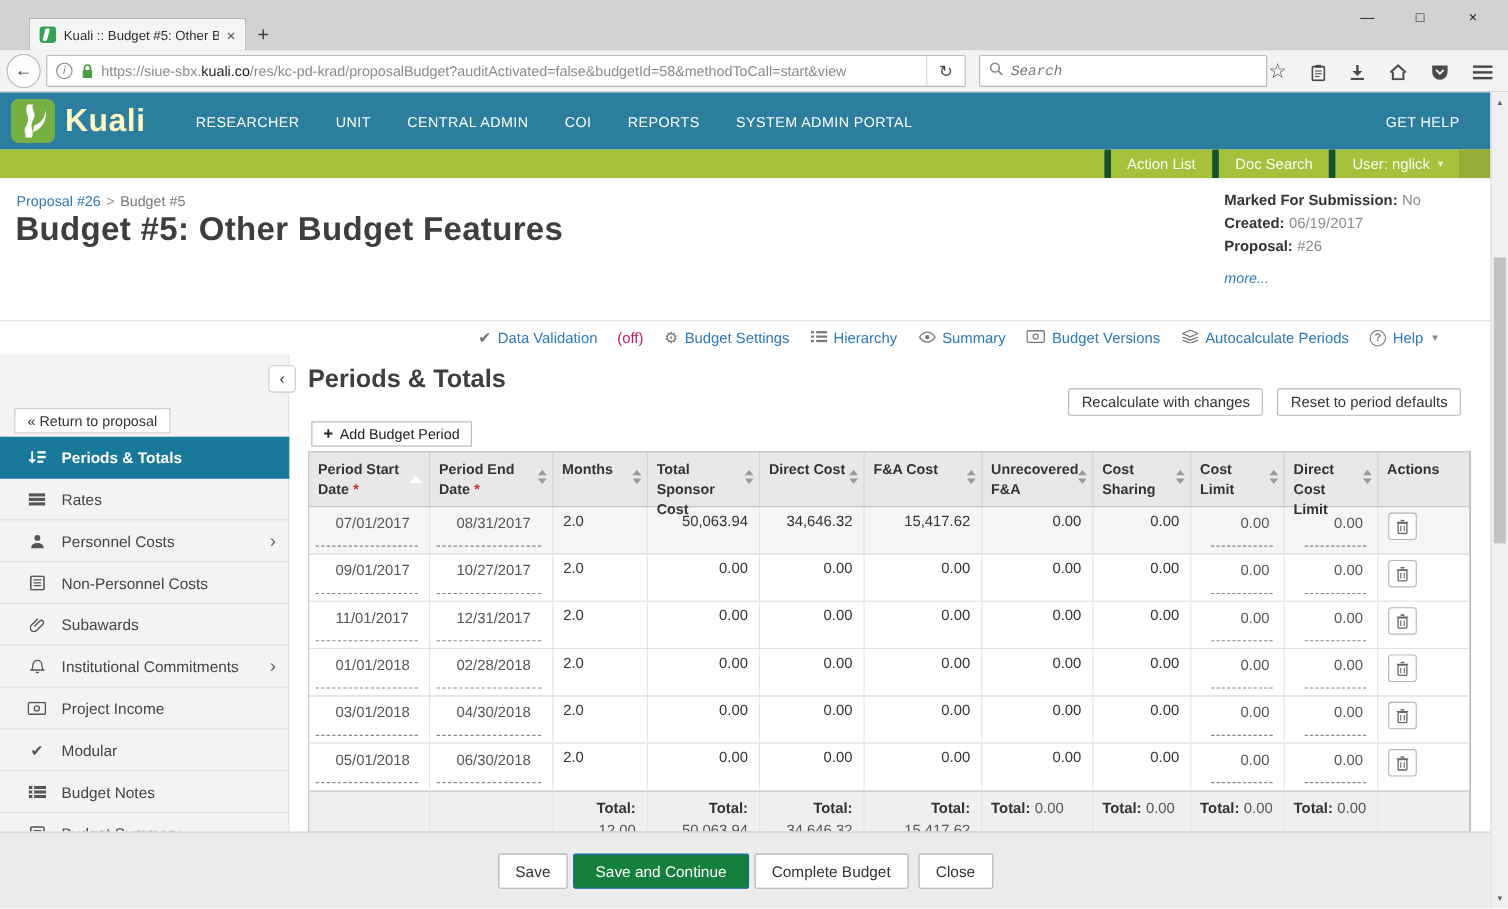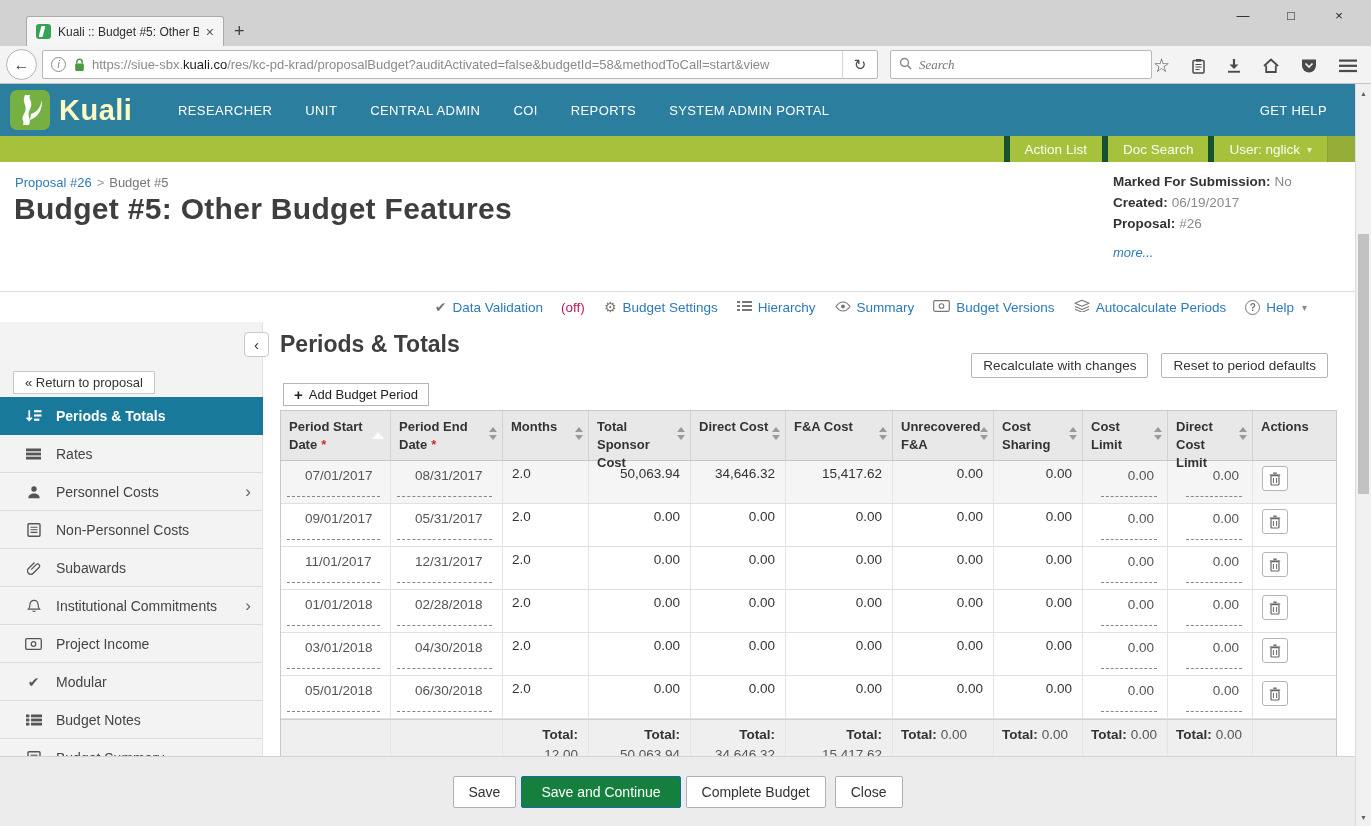--- a/index.html
+++ b/index.html
@@ -30,21 +30,21 @@
     border:1px solid #b9b9b9; border-radius:2px; display:flex; align-items:center; padding:0 0 0 8px; }
   .circle-i { width:15px; height:15px; border:1px solid #8a8a8a; border-radius:50%; color:#777;
     font-size:10px; font-style:italic; display:flex; align-items:center; justify-content:center; flex:none; }
   .u-lock { margin:0 7px 0 8px; flex:none; display:flex; }
   .u-text { flex:1; font-size:13px; white-space:nowrap; overflow:hidden; color:#8a8a8a; }
   .u-text .dom { color:#1c1c1c; }
   .u-div { width:1px; height:27px; background:#d7d7d7; flex:none; }
   .u-reload { width:34px; text-align:center; font-size:15px; color:#4a4a4a; flex:none; }
   #search-bar { position:absolute; left:890px; top:4px; width:262px; height:29px; background:#fff;
     border:1px solid #b9b9b9; border-radius:2px; display:flex; align-items:center; padding:0 8px; gap:7px; }
-  .search-input { border:none; outline:none; flex:1; font-size:13px; font-family:Liberation Serif, serif; }
+  .search-input { border:none; outline:none; flex:1; font-size:13px; font-family:Liberation Mono, monospace; }
   .search-input::placeholder { font-style:italic; color:#777; }
   #bicons { position:absolute; right:14px; top:5px; height:29px; display:flex; align-items:center; gap:22px; }
   .bicon { display:flex; align-items:center; color:#4a4a4a; }
   .star-glyph { font-size:19px; color:#4a4a4a; line-height:1; }
 
   
   #site { position:absolute; top:84px; left:0; width:1371px; height:742px; background:#fff; }
   #scrollbar { position:absolute; right:0; top:0; width:16px; height:742px; background:#f0f0f0;
     border-left:1px solid #dcdcdc; }
   .sb-arrow { position:absolute; left:0; width:15px; height:14px; display:flex; align-items:center;
@@ -528,21 +528,21 @@
                   </svg>
                 </button>
               </div>
             </div>
             <div class="trow">
               <div class="td c0 edit-date">
                 <span class="val">09/01/2017</span>
                 <span class="dash"></span>
               </div>
               <div class="td c1 edit-date">
-                <span class="val">05/31/2017</span>
+                <span class="val">10/27/2017</span>
                 <span class="dash"></span>
               </div>
               <div class="td c2 left">2.0</div>
               <div class="td c3 num">0.00</div>
               <div class="td c4 num">0.00</div>
               <div class="td c5 num">0.00</div>
               <div class="td c6 num">0.00</div>
               <div class="td c7 num">0.00</div>
               <div class="td c8 edit-num">
                 <span class="val">0.00</span>

